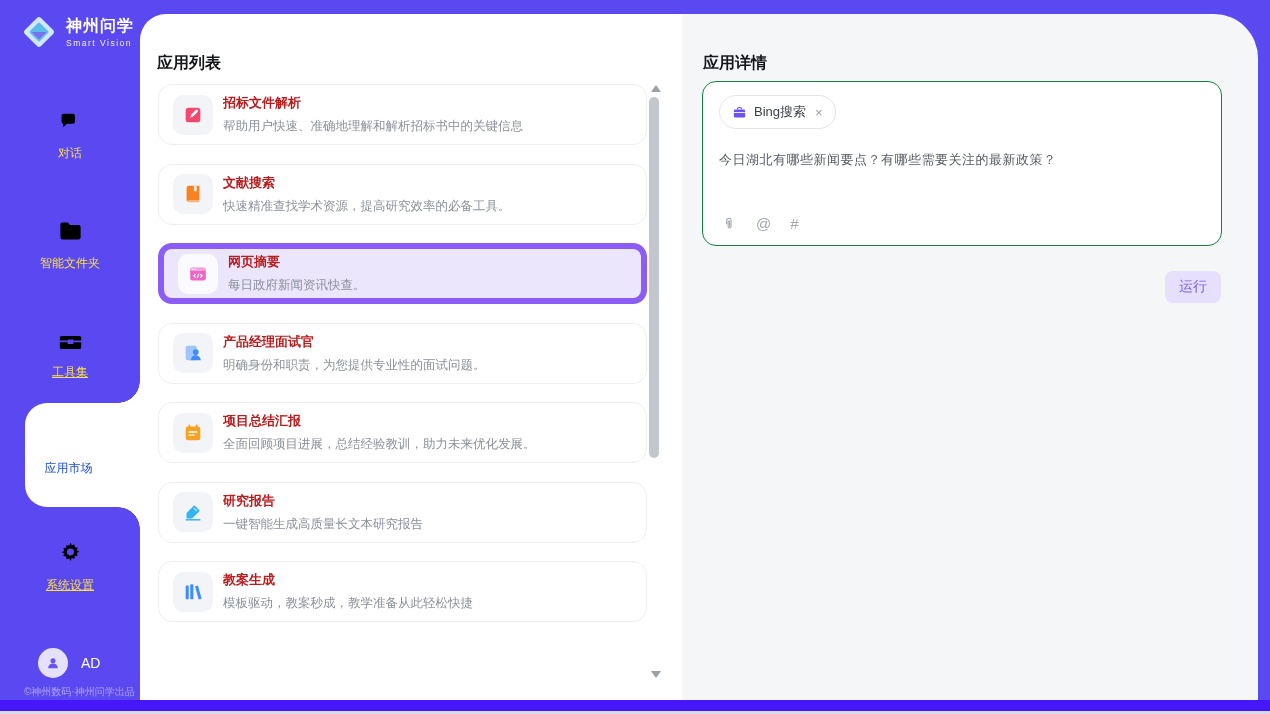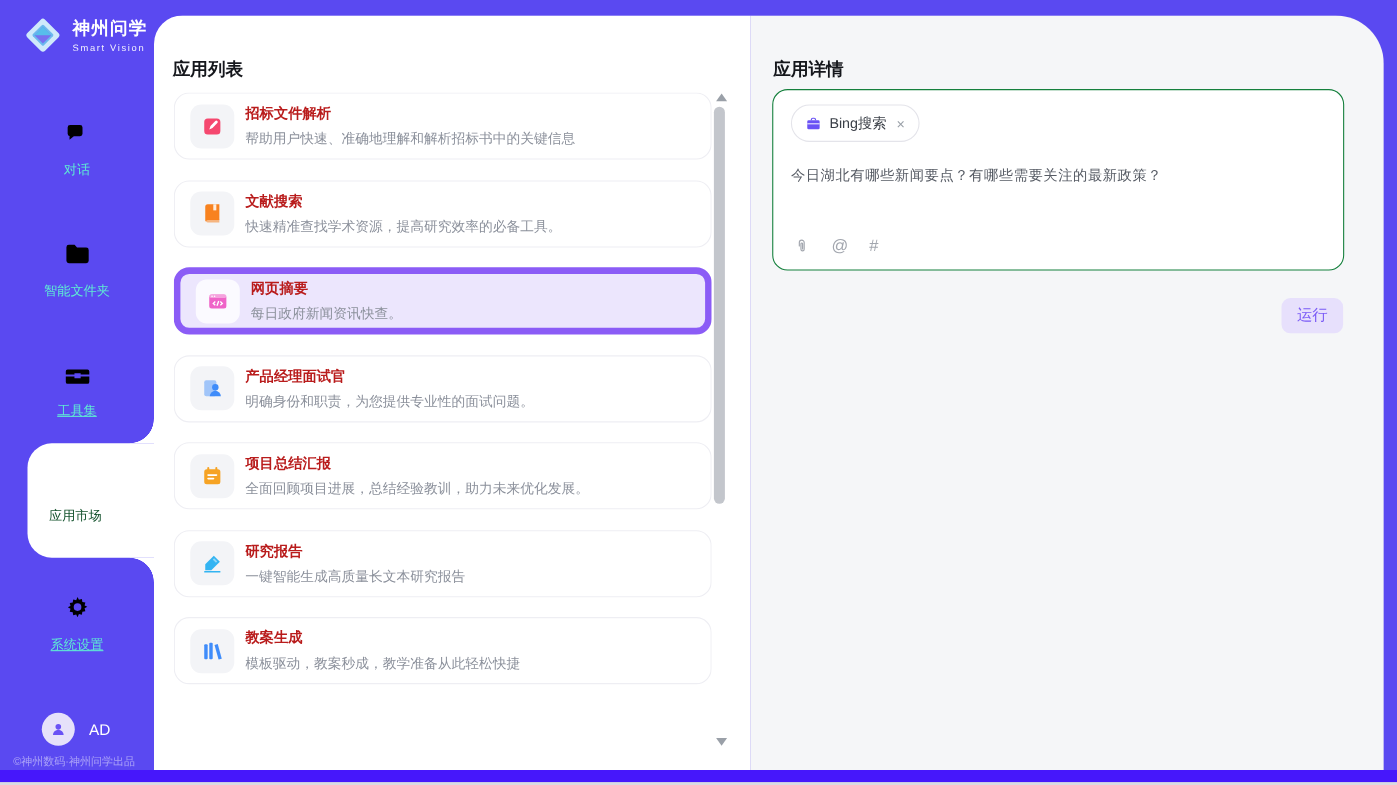--- a/index.html
+++ b/index.html
@@ -14,43 +14,43 @@
 
   
   .sidebar { position:absolute; left:0; top:0; width:140px; height:700px; color:#fff; }
   .logo { position:absolute; left:20px; top:13px; display:flex; align-items:center; gap:8px; }
   .logo-icon { width:38px; height:38px; }
   .logo-name { font-size:16px; font-weight:700; letter-spacing:1px; }
   .logo-sub { font-size:8.5px; letter-spacing:1.5px; opacity:.92; margin-top:1px; }
 
   .nav-item { position:absolute; left:0; width:140px; text-align:center; cursor:pointer; }
   .nav-item .ni-icon { width:27px; height:27px; display:inline-block; color:#fff; }
-  .nav-item .ni-label { display:block; font-size:12px; margin-top:6px; color:#5eead4; }
+  .nav-item .ni-label { display:block; font-size:12px; margin-top:6px; color:#fde047; }
   .nav-item .ni-label.u { text-decoration:underline; }
 
   .nav-item.active {
     left:25px; width:115px; height:104px; background:#fff;
     border-radius:22px 0 0 22px; padding-top:17px; padding-right:28px;
   }
   .nav-item.active .ni-icon { color:#5b4af1; width:30px; height:30px; }
-  .nav-item.active .ni-label { color:#14532d; }
+  .nav-item.active .ni-label { color:#1d4ed8; }
   .nav-item.active::before {
     content:''; position:absolute; right:0; top:-22px; width:22px; height:22px;
     background:radial-gradient(circle at 0 0, #5a49f1 21.5px, #fff 22px);
   }
   .nav-item.active::after {
     content:''; position:absolute; right:0; bottom:-22px; width:22px; height:22px;
     background:radial-gradient(circle at 0 100%, #5a49f1 21.5px, #fff 22px);
   }
 
   .user-row { position:absolute; left:38px; top:648px; display:flex; align-items:center; gap:13px; cursor:pointer; }
   .avatar { width:30px; height:30px; border-radius:50%; background:#e6e1fa; display:flex; align-items:center; justify-content:center; }
   .avatar svg { width:18px; height:18px; color:#6a52f5; }
   .user-name { font-size:14px; color:#fff; }
-  .copyright { position:absolute; left:4px; top:685px; width:160px; text-align:left; padding-left:8px;
+  .copyright { position:absolute; left:16px; top:685px; width:160px; text-align:left; padding-left:8px;
     font-size:10px; color:rgba(255,255,255,.48); white-space:nowrap; }
 
   
   .wrap { position:absolute; left:140px; top:14px; width:1118px; height:686px;
     border-radius:26px 44px 0 0; overflow:hidden; display:flex; }
 
   
   .list-panel { width:542px; background:#fff; position:relative; flex:none; }
   .panel-title { position:absolute; top:39px; font-size:16px; font-weight:700; color:#15171c; }
   .list-panel .panel-title { left:17px; }

